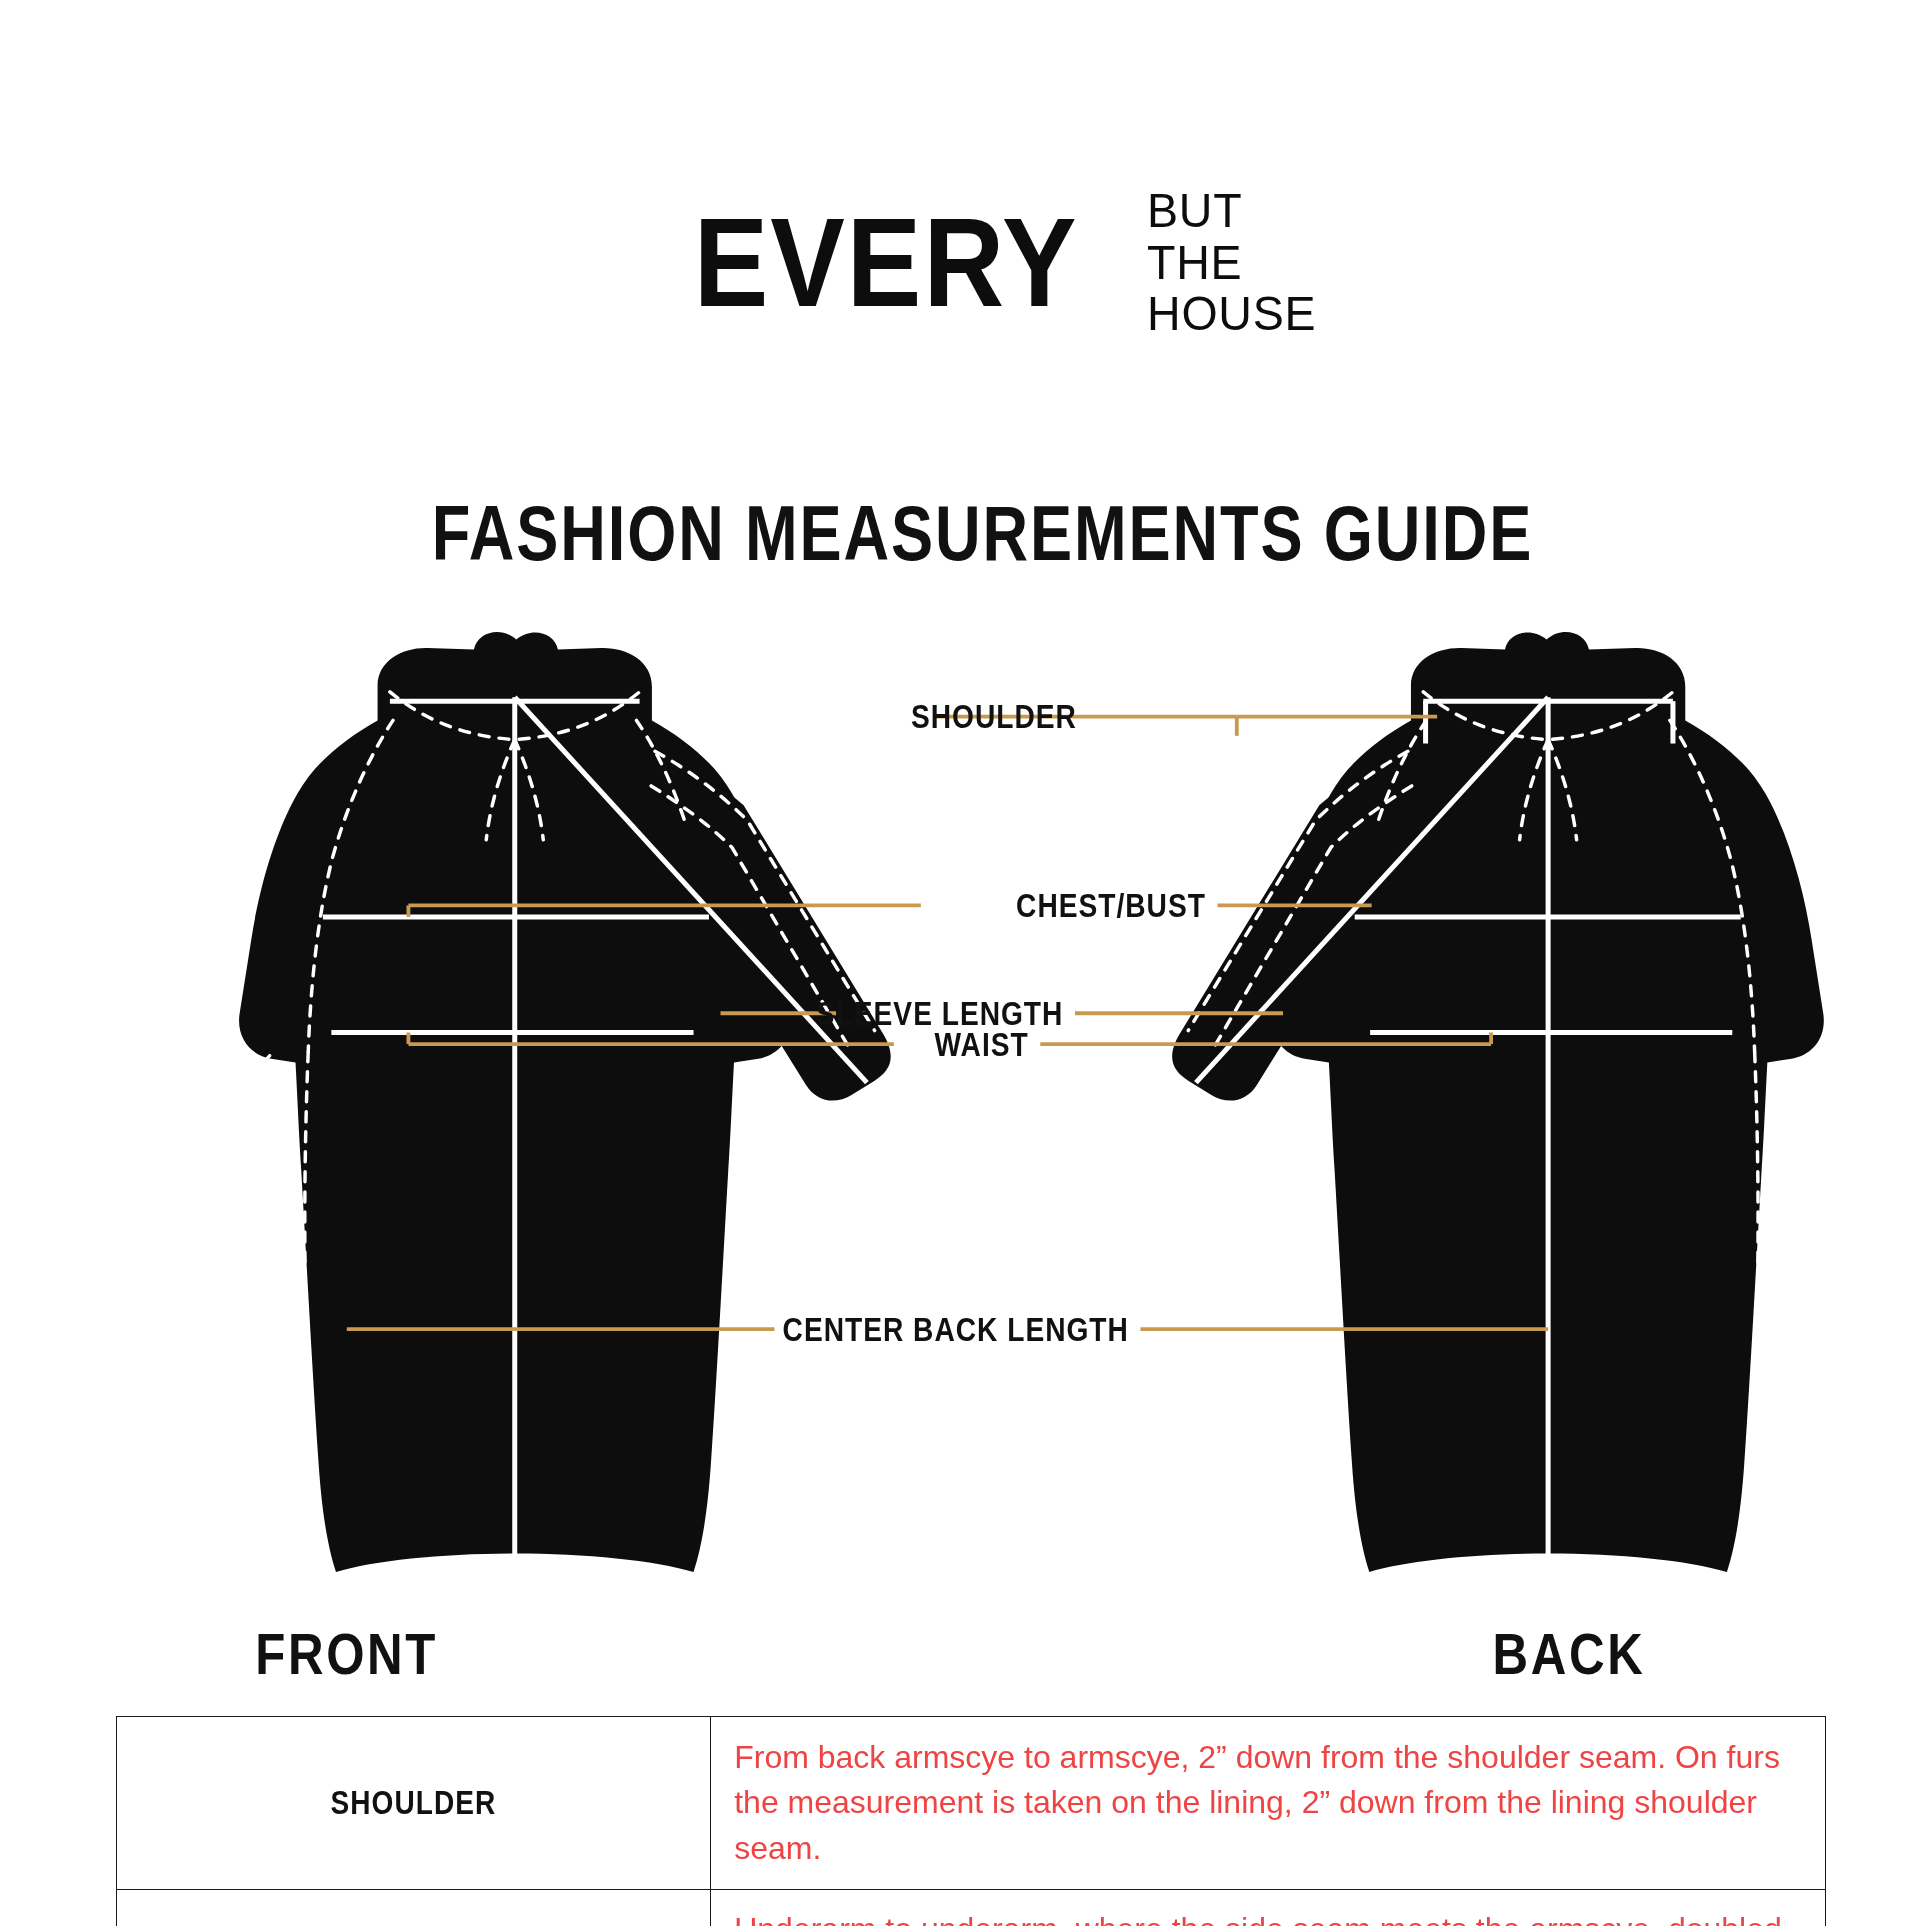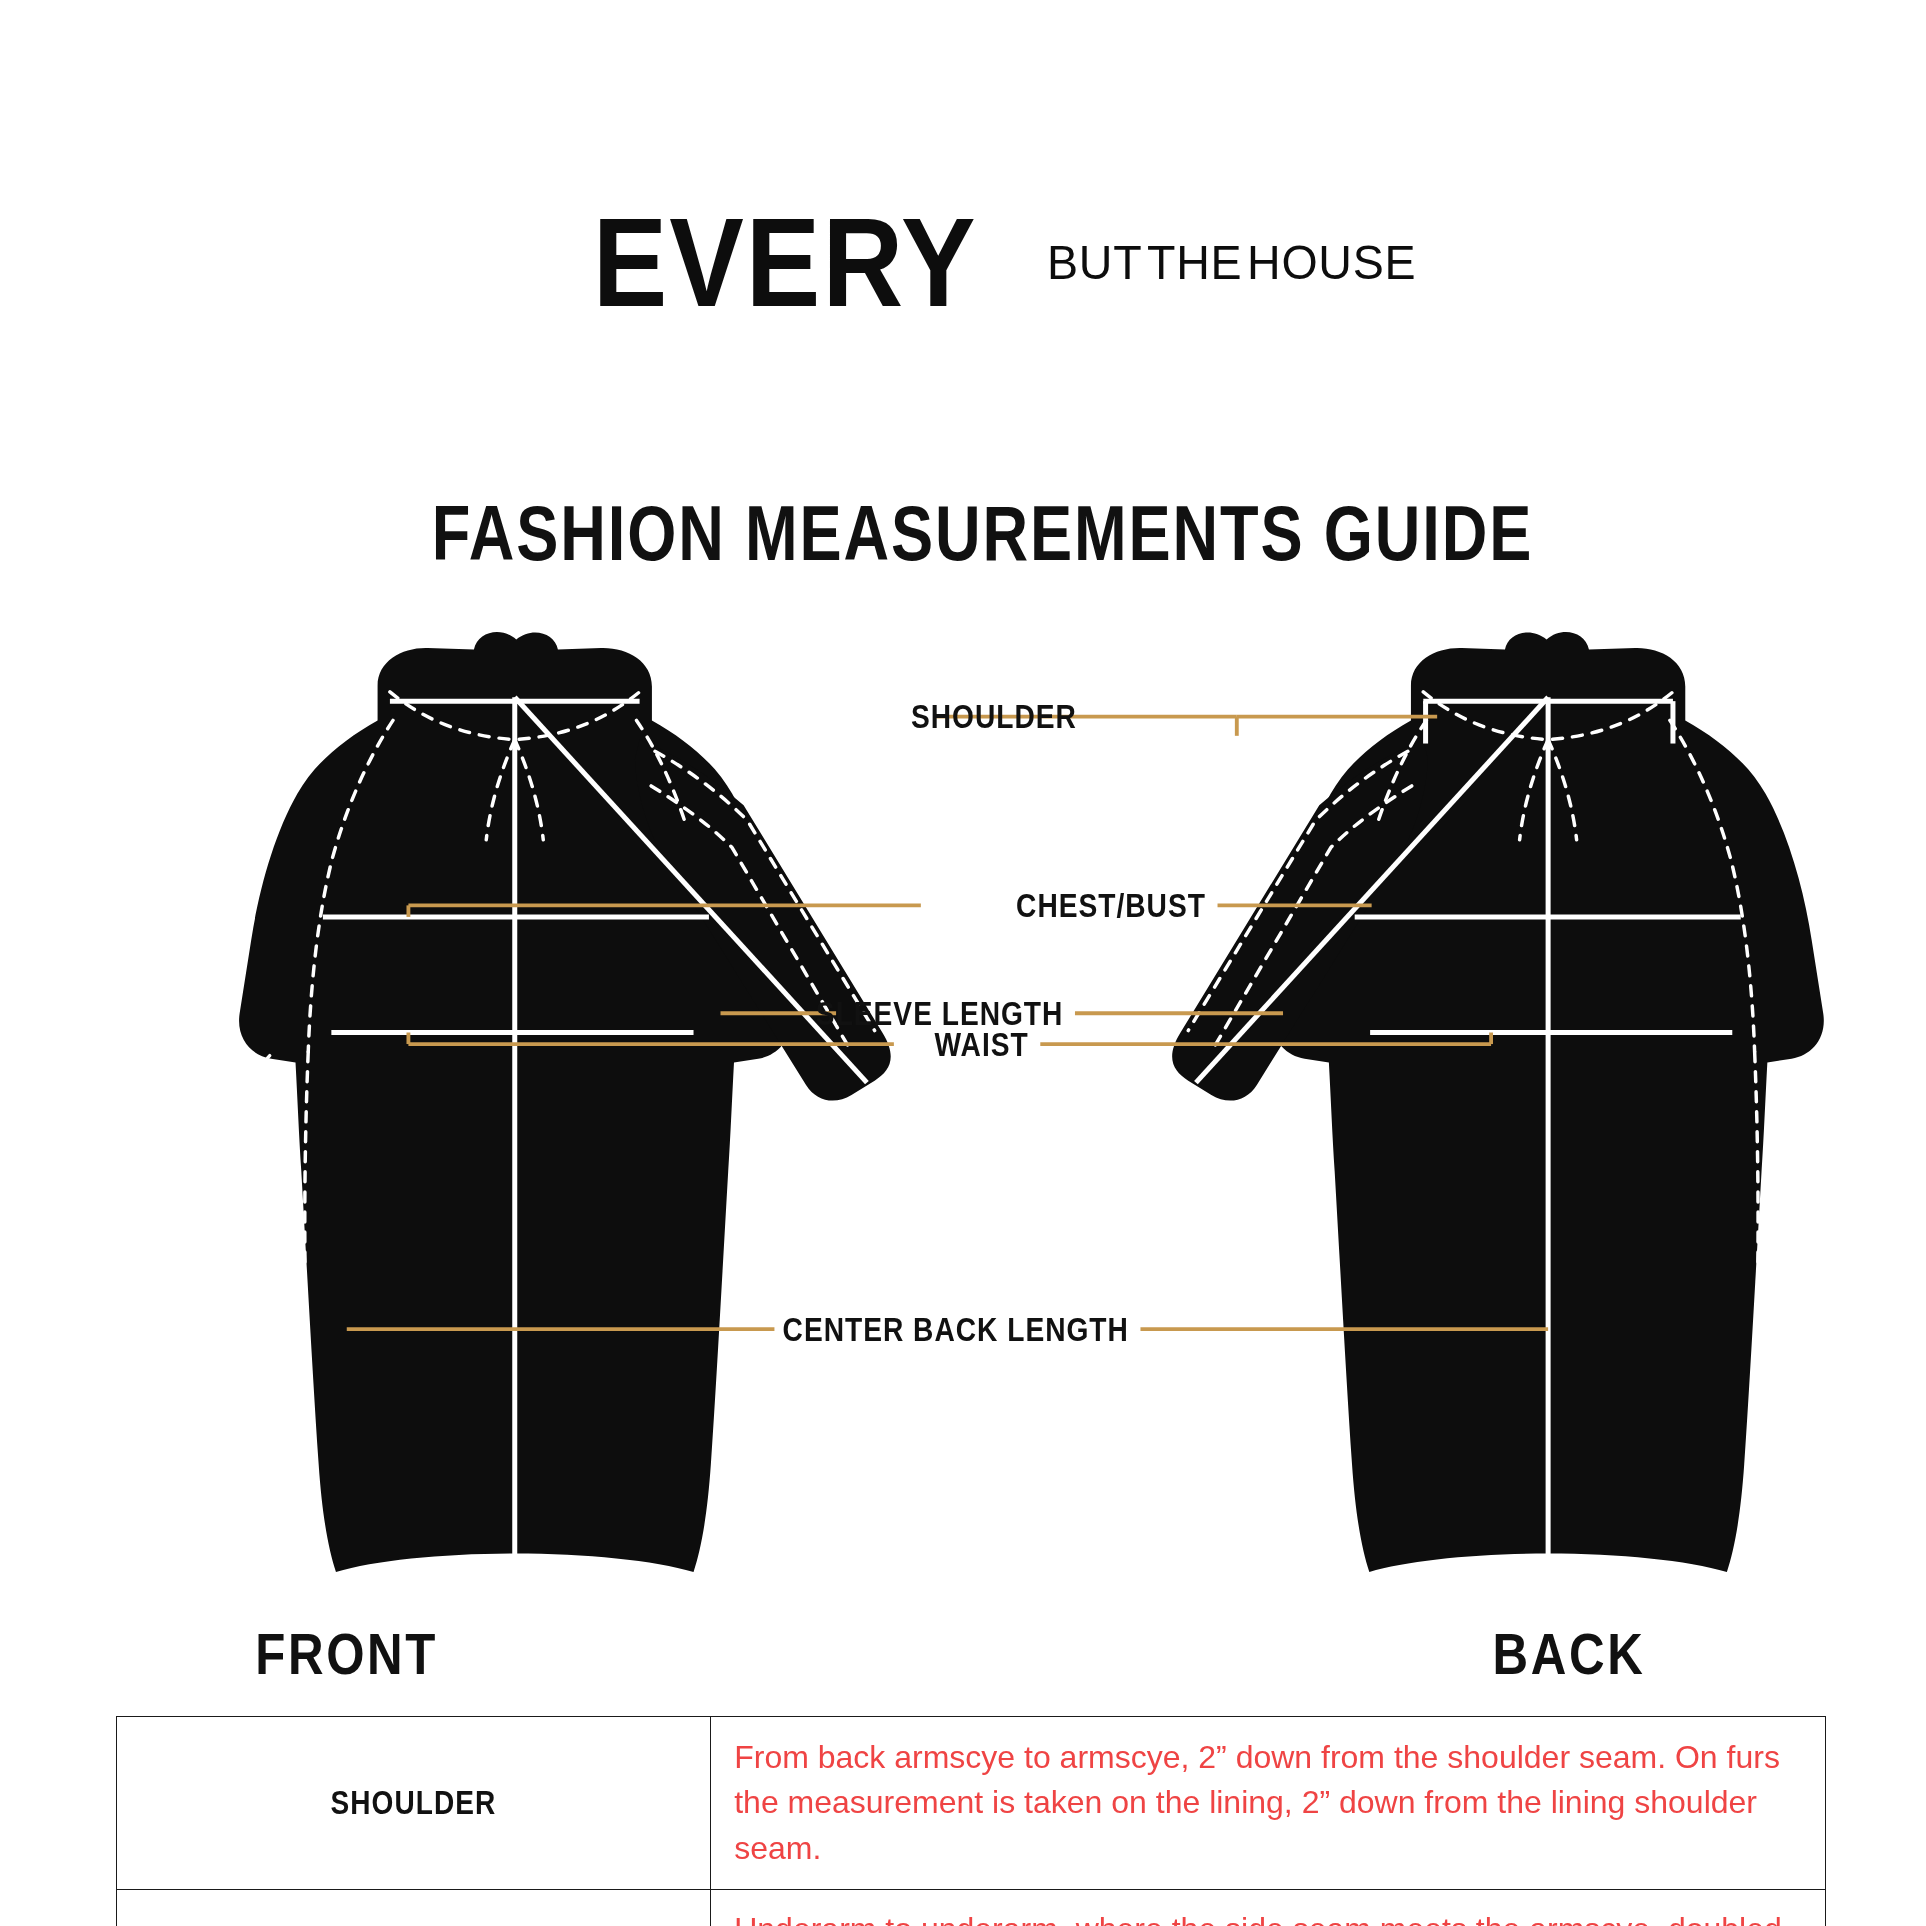--- a/index.html
+++ b/index.html
@@ -63,20 +63,21 @@
     font-size: 127px;
     letter-spacing: 1.5px;
     line-height: 1;
     color: #0d0d0d;
     transform: scaleX(0.88);
     transform-origin: center;
   }
   .logo-tail {
     margin-left: 24px;
     display: flex;
+    flex-direction: column;
     justify-content: center;
     line-height: 1.06;
   }
   .logo-tail div {
     font-family: "Liberation Sans", sans-serif;
     font-weight: 400;
     font-size: 49px;
     letter-spacing: 0.8px;
     color: #0d0d0d;
     transform: scaleX(0.95);

